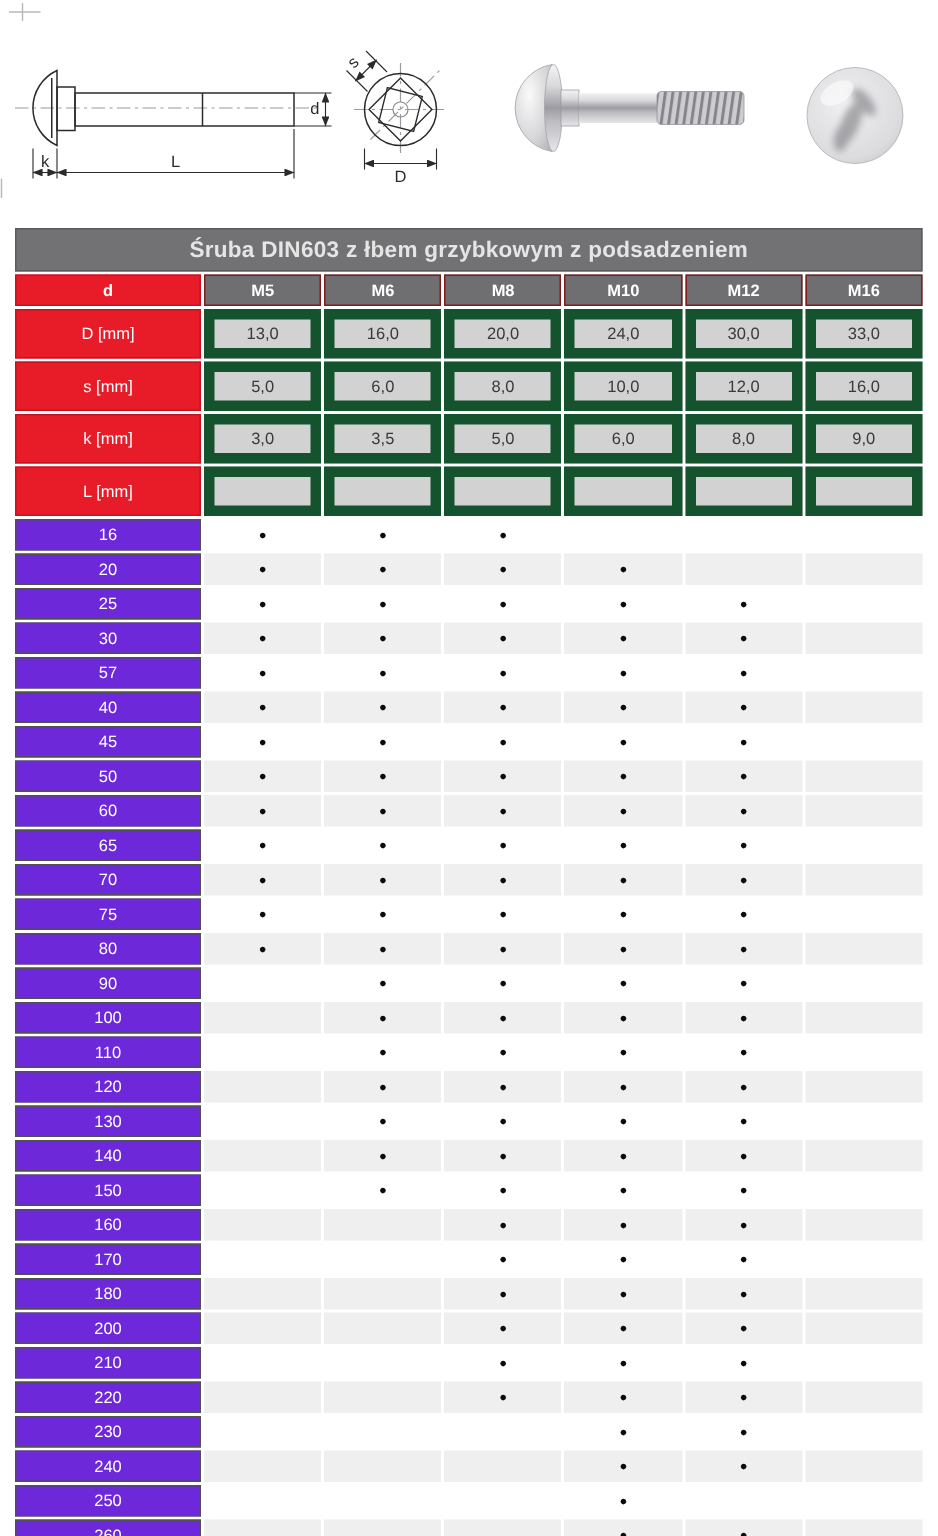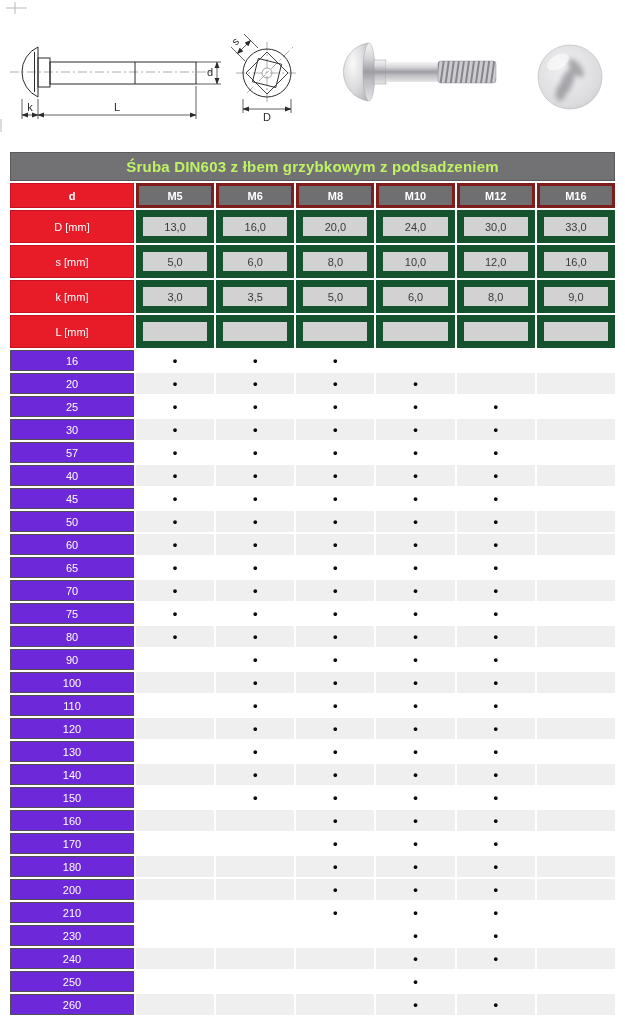--- a/index.html
+++ b/index.html
@@ -8,24 +8,24 @@
   .top { position:relative; width:625px; height:148px; background:#fff; }
   .top svg { position:absolute; top:0; }
   svg.drawing { left:0; }
   svg.photos  { left:320px; }
 
   table.spec { margin:2px 0 0 8px; width:609px; table-layout:fixed;
                border-collapse:separate; border-spacing:2px; }
   th, td { padding:0; margin:0; text-align:center; vertical-align:middle;
            overflow:hidden; white-space:nowrap; }
 
-  .title-cell { background:#727275; color:#bef264; font-size:15px; font-weight:bold;
+  .title-cell { background:#727275; color:#e5e5e5; font-size:15px; font-weight:bold;
                 height:27px; border:1px solid #5b5b5e; letter-spacing:.2px; }
   .size-cell  { background:#6f6f72; color:#fff; font-size:11px; height:19px;
-                border:3px solid #7f1d1d; }
+                border:1px solid #7f1d1d; }
   .red-cell   { background:#e81b29; color:#fff; font-size:11px; height:19px;
                 border:1px solid #c61321; }
   .dim-cell   { background:#d2d2d2; color:#3a3a3a; font-size:11px; height:19px;
                 border:7px solid #14532d; }
   .len-label  { background:#6d28d9; color:#fff; font-size:11px; height:19px;
                 border:1px solid #505053; }
   .dot-cell   { background:#ffffff; color:#0b0b0b; font-size:13px; height:19px;
                 line-height:19px; font-weight:bold; }
   tr.stripe .dot-cell { background:#efefef; }
 </style>
@@ -427,20 +427,29 @@
       </tr>
       <tr>
         <td class="len-label">210</td>
         <td class="dot-cell"></td>
         <td class="dot-cell"></td>
         <td class="dot-cell">•</td>
         <td class="dot-cell">•</td>
         <td class="dot-cell">•</td>
         <td class="dot-cell"></td>
       </tr>
+      <tr class="stripe">
+        <td class="len-label">220</td>
+        <td class="dot-cell"></td>
+        <td class="dot-cell"></td>
+        <td class="dot-cell">•</td>
+        <td class="dot-cell">•</td>
+        <td class="dot-cell">•</td>
+        <td class="dot-cell"></td>
+      </tr>
       <tr>
         <td class="len-label">230</td>
         <td class="dot-cell"></td>
         <td class="dot-cell"></td>
         <td class="dot-cell"></td>
         <td class="dot-cell">•</td>
         <td class="dot-cell">•</td>
         <td class="dot-cell"></td>
       </tr>
       <tr class="stripe">

